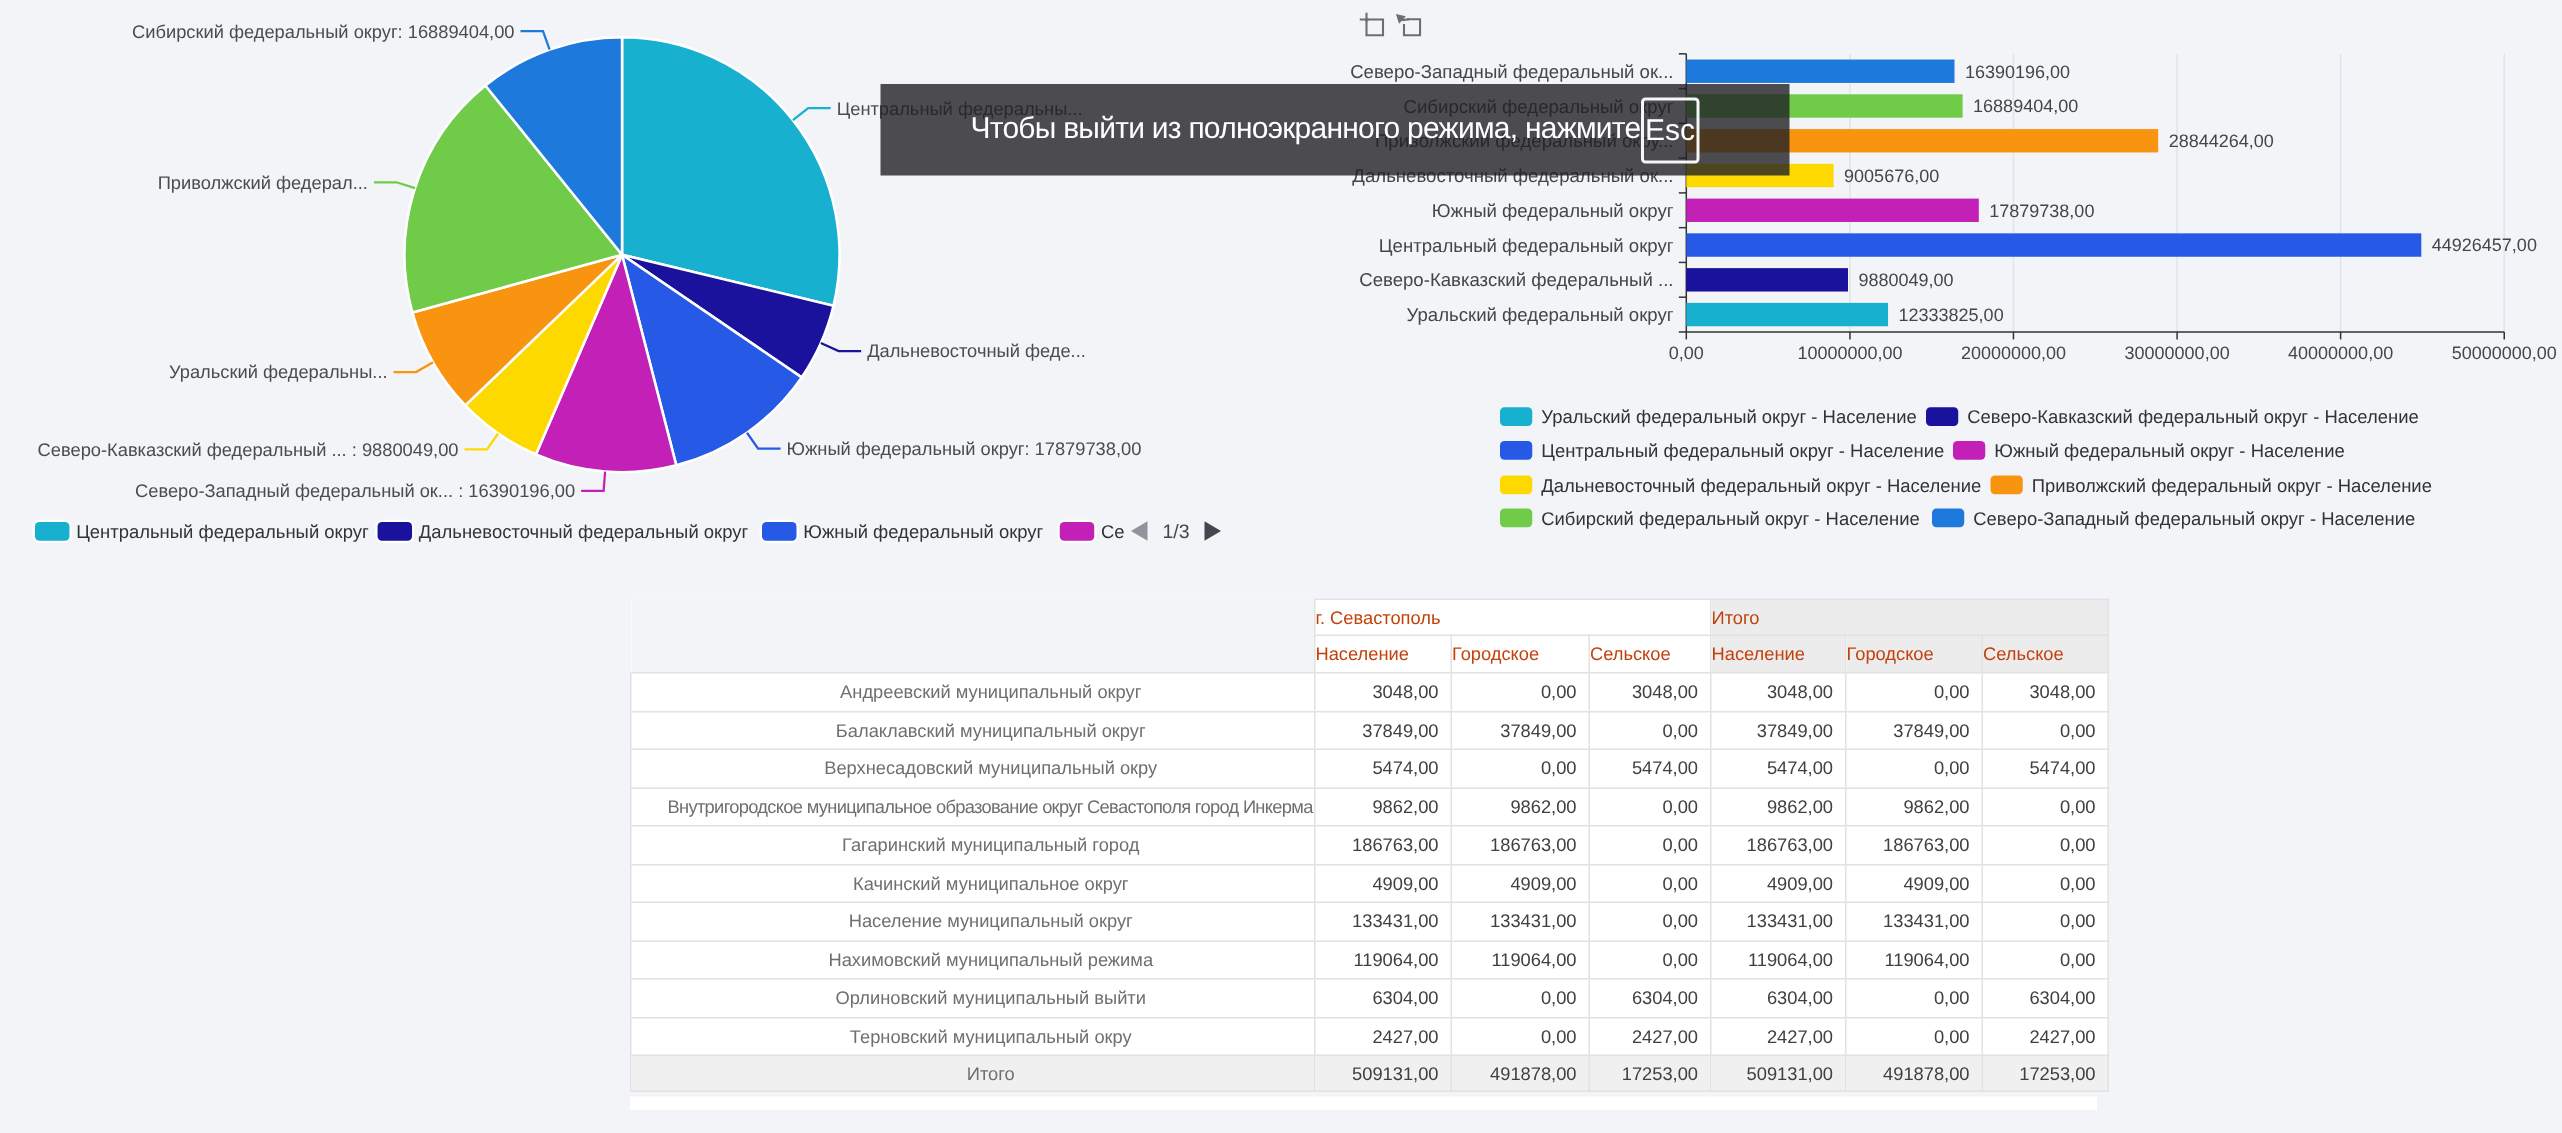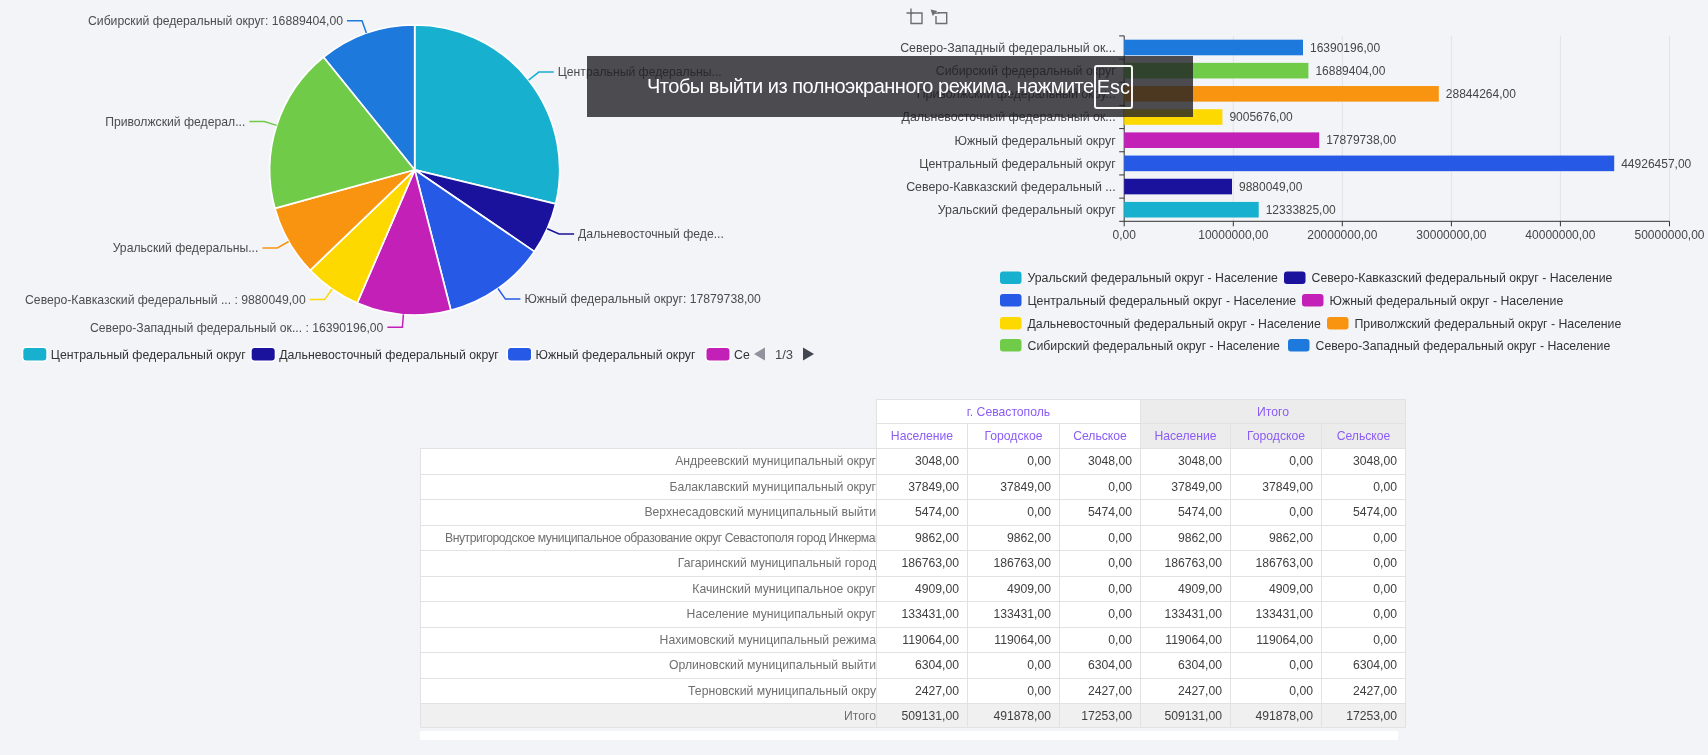--- a/index.html
+++ b/index.html
@@ -1,22 +1,22 @@
 <!DOCTYPE html>
 <html lang="ru"><head>
 <meta charset="utf-8">
 <style>
   html,body{margin:0;padding:0;}
   body{width:1708px;height:755px;background:#f2f4f8;font-family:"Liberation Sans",sans-serif;overflow:hidden;position:relative;}
   svg text{font-family:"Liberation Sans",sans-serif;}
   #tblwrap{position:absolute;left:420px;top:399px;}
   table{border-collapse:collapse;table-layout:fixed;background:#fff;font-size:12.2px;width:986px;}
   td,th{border:1px solid #e2e2e2;padding:0;margin:0;overflow:hidden;white-space:nowrap;font-weight:normal;}
-  th{color:#8b5cf6;text-align:center;margin-left:46px;}
-  td.n{color:#6f6f6f;text-align:right;padding-left:24px;}
+  th{color:#c2410c;text-align:left;margin-left:46px;}
+  td.n{color:#6f6f6f;text-align:center;padding-left:24px;}
   td.v{color:#404040;text-align:right;padding-right:8px;}
   tr{height:25.5px;}
   tr.h1{height:24px;}
   tr.h2{height:25px;}
   tr.tot{height:24px;}
   tr.tot td{background:#f0f0f0;}
   th.itog{background:#ececec;}
   th.blank{background:#f2f4f8;border-top-color:#f2f4f8;border-left-color:#f2f4f8;}
   #strip{position:absolute;left:420px;top:731px;width:978px;height:9px;background:#ffffff;}
   #banner{position:absolute;left:587px;top:56px;width:606px;height:61px;background:rgba(33,33,38,0.8);
@@ -176,21 +176,21 @@
 <tr>
           <td class="n">Балаклавский муниципальный округ</td>
           <td class="v">37849,00</td>
           <td class="v">37849,00</td>
           <td class="v">0,00</td>
           <td class="v">37849,00</td>
           <td class="v">37849,00</td>
           <td class="v">0,00</td>
         </tr>
 <tr>
-          <td class="n">Верхнесадовский муниципальный выйти</td>
+          <td class="n">Верхнесадовский муниципальный окру</td>
           <td class="v">5474,00</td>
           <td class="v">0,00</td>
           <td class="v">5474,00</td>
           <td class="v">5474,00</td>
           <td class="v">0,00</td>
           <td class="v">5474,00</td>
         </tr>
 <tr>
           <td class="n"><span style="letter-spacing:-0.45px">Внутригородское муниципальное образование округ Севастополя город Инкерман</span></td>
           <td class="v">9862,00</td>

